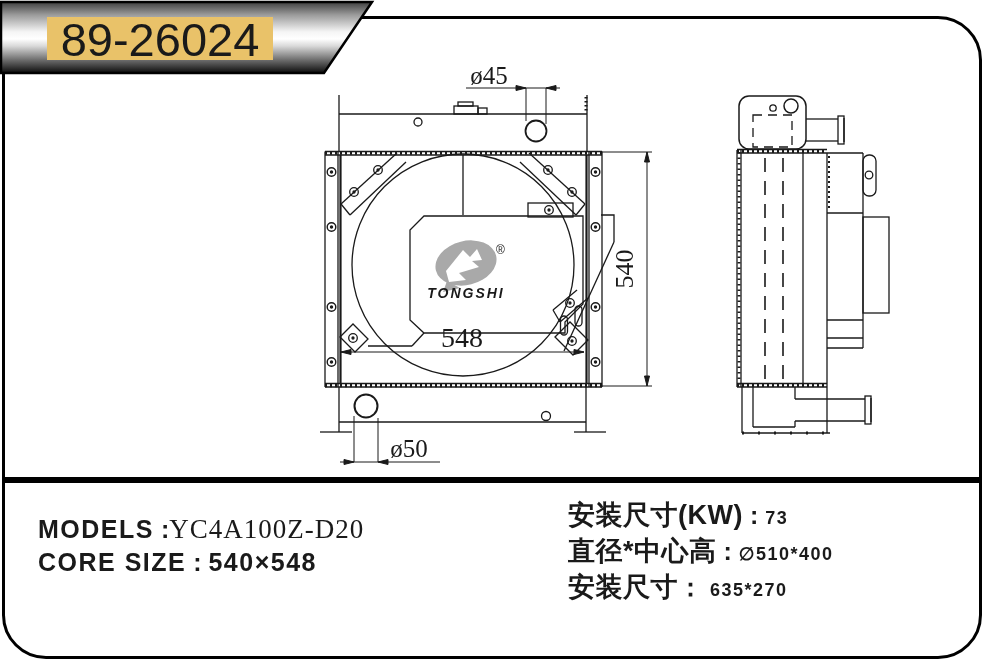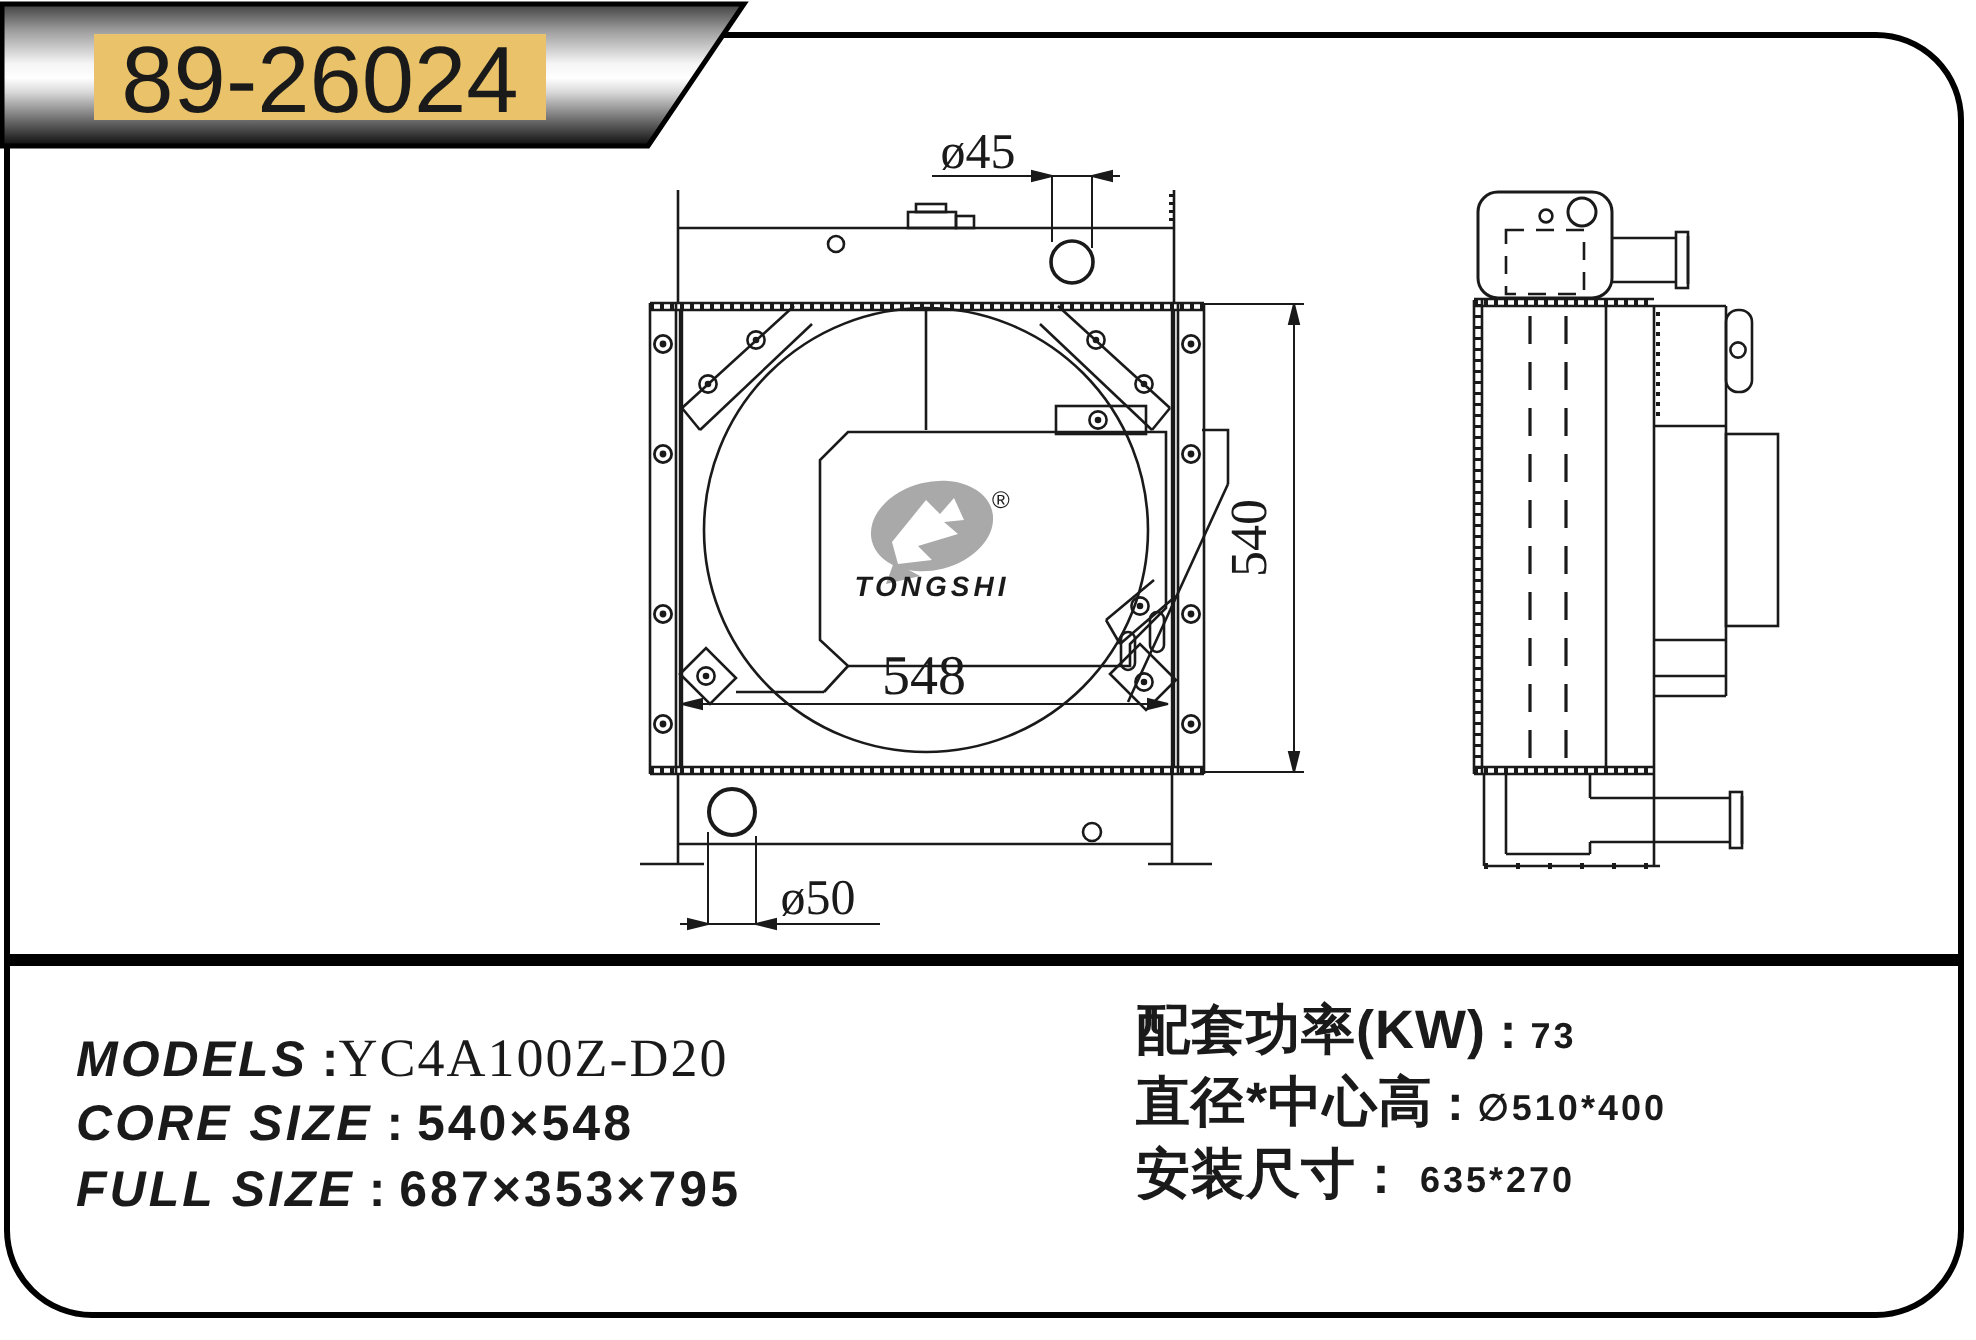--- a/index.html
+++ b/index.html
@@ -7,21 +7,21 @@
        font-family:"Liberation Sans",sans-serif;color:#1a1a1a;}
   .page-border{position:absolute;left:2px;top:16px;width:980px;height:643px;
        border:3.5px solid #000;border-radius:44px;box-sizing:border-box;}
   .divider{position:absolute;left:2px;top:477px;width:980px;height:6px;background:#000;}
   .drawing-svg{position:absolute;left:0;top:0;}
   .banner-svg{position:absolute;left:0;top:0;}
   .specs-left{position:absolute;left:38px;top:513px;}
   .specs-left .row{height:33px;line-height:33px;white-space:nowrap;}
   .specs-right{position:absolute;left:568px;top:497px;}
   .specs-right .row{height:36px;line-height:36px;white-space:nowrap;}
-  .lbl{font-weight:bold;font-size:25px;letter-spacing:1.5px;font-style:italic;}
+  .lbl{font-weight:bold;font-size:25px;letter-spacing:1.5px;}
   .lbl-cn{font-weight:600;font-size:27px;letter-spacing:0.5px;}
   .sep{font-weight:bold;font-size:25px;white-space:pre;}
   .val-cad{font-family:"Liberation Serif",serif;font-size:27px;letter-spacing:1px;}
   .val-num{font-weight:bold;font-size:25px;letter-spacing:1.5px;}
   .specs-right .val-num{font-size:18px;}
   text{fill:#1a1a1a;}
 </style>
 </head>
 <body>
 
@@ -247,28 +247,25 @@
   <text x="160" y="56" text-anchor="middle" font-family="Liberation Sans,sans-serif" font-size="47" fill="#fe0000">89-26024</text>
 </svg>
 
 <div class="specs-left">
   <div class="row">
     <span class="lbl">MODELS</span><span class="sep"> :</span><span class="val-cad">YC4A100Z-D20</span>
   </div>
   <div class="row">
     <span class="lbl">CORE SIZE</span><span class="sep"> : </span><span class="val-num">540×548</span>
   </div>
-  <div class="row">
-    <span class="lbl">FULL SIZE</span><span class="sep"> : </span><span class="val-num">687×353×795</span>
-  </div>
 </div>
 
 <div class="specs-right">
   <div class="row">
-    <span class="lbl-cn">配套功率(KW)</span><span class="sep"> : </span><span class="val-num">73</span>
+    <span class="lbl-cn">安装尺寸(KW)</span><span class="sep"> : </span><span class="val-num">73</span>
   </div>
   <div class="row">
     <span class="lbl-cn">直径*中心高</span><span class="sep"> : </span><span class="val-num">∅510*400</span>
   </div>
   <div class="row">
     <span class="lbl-cn">安装尺寸</span><span class="sep">： </span><span class="val-num">635*270</span>
   </div>
 </div>
 
 </body></html>

